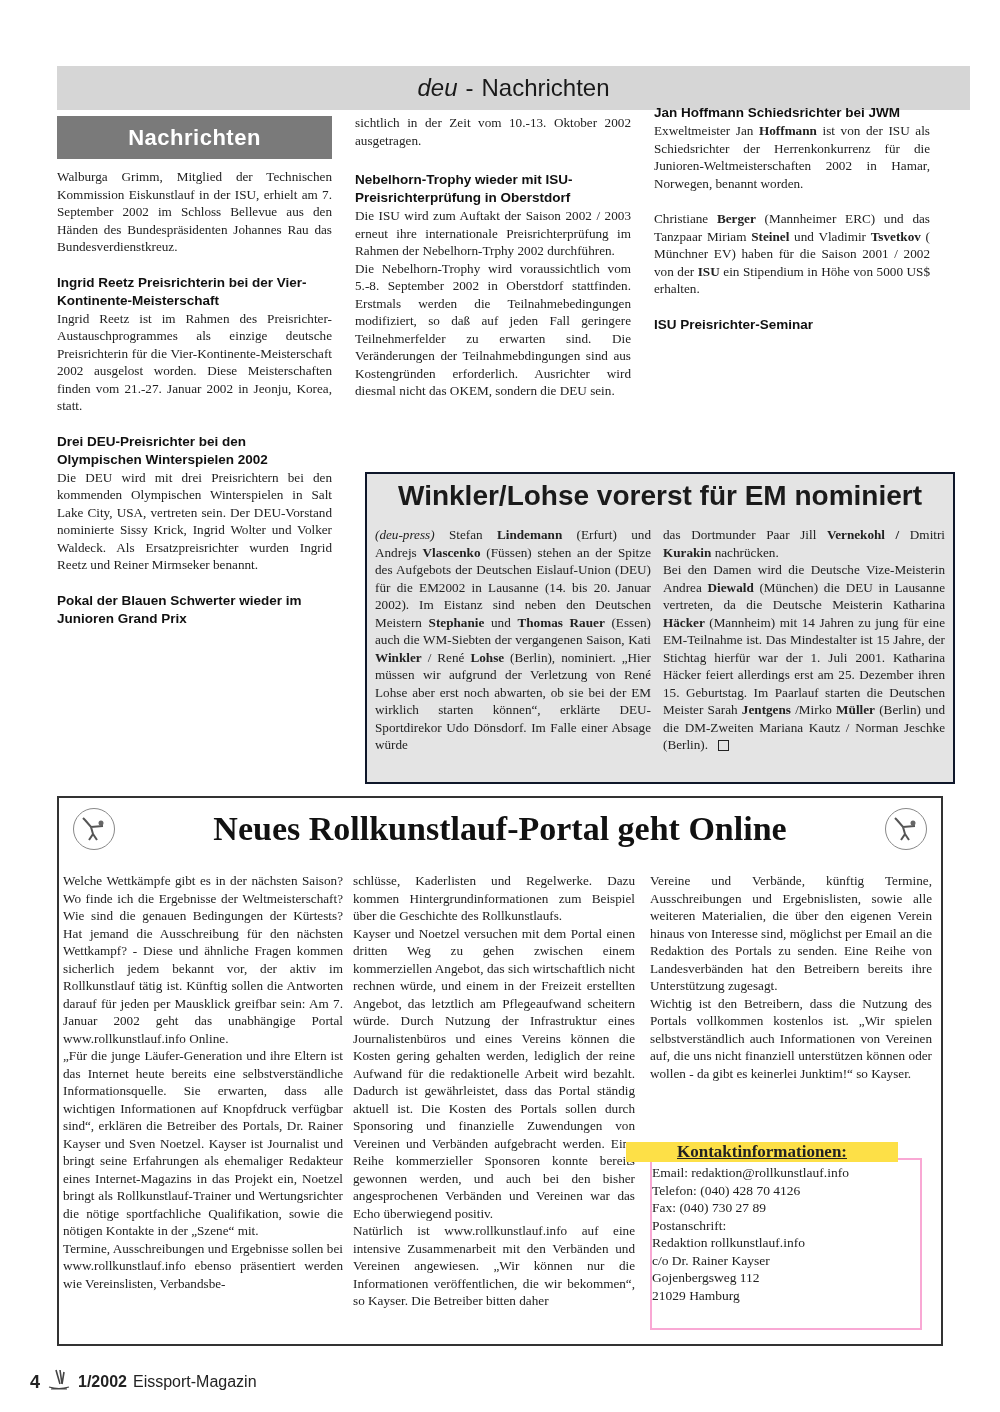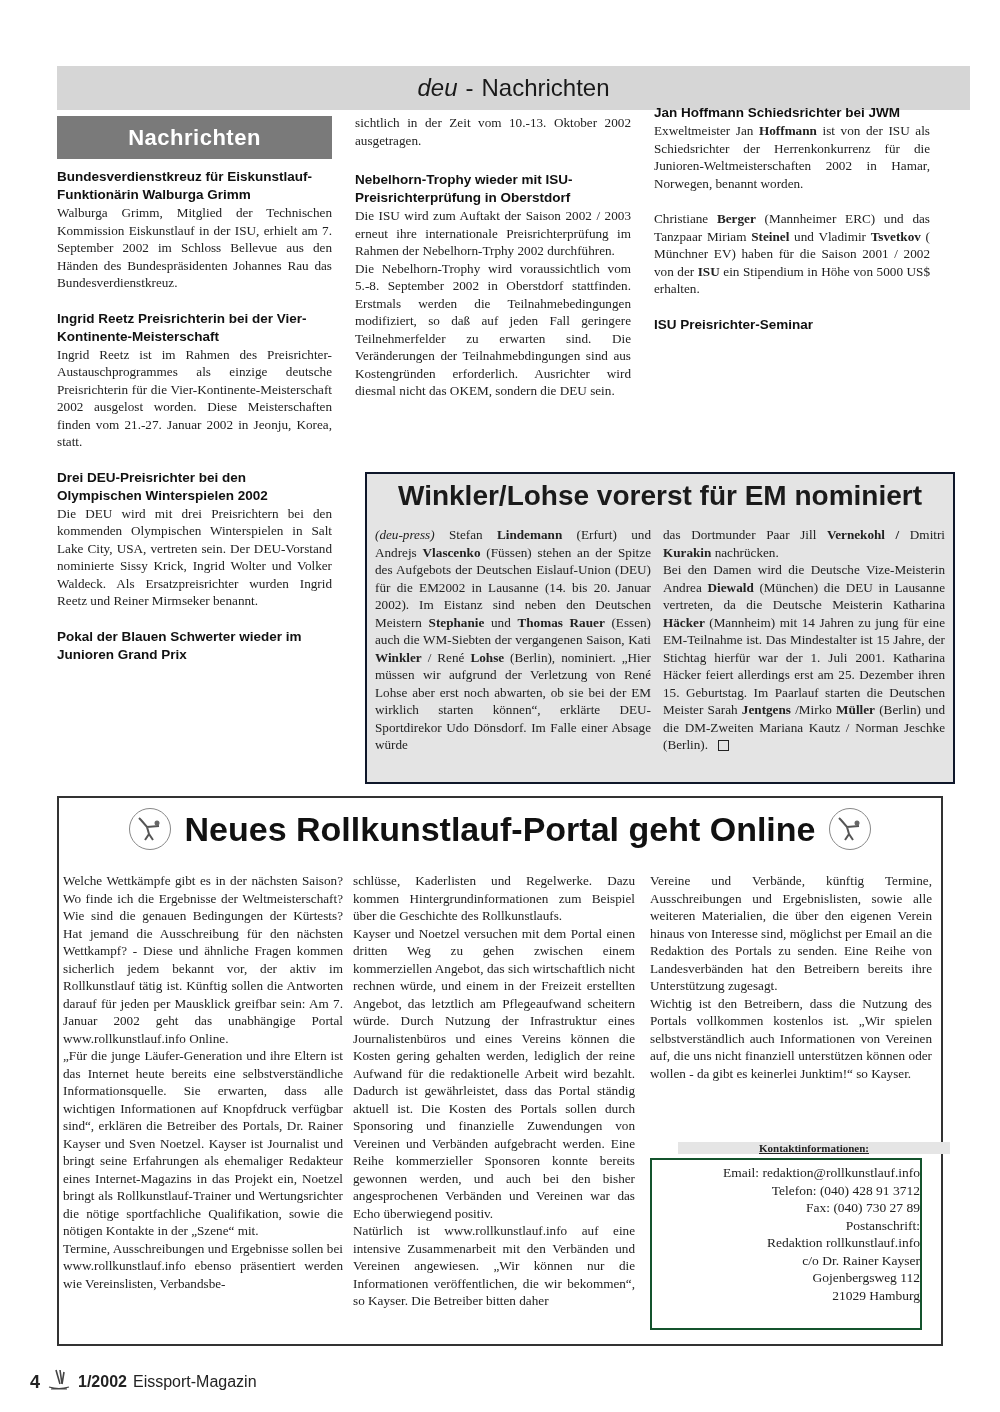--- a/index.html
+++ b/index.html
@@ -9,43 +9,42 @@
   .banner .it { font-style:italic; margin-right:8px;text-align:center; }
   .banner .dash { margin-right:8px; }
   .section-box { left:57px; top:116px; width:275px; height:43px; background:#7a7a7a; color:#fff; font-family:"Liberation Sans", sans-serif; font-weight:bold; font-size:22px; display:flex; align-items:center; justify-content:center; letter-spacing:0.5px; }
   .col { font-size:13.2px; line-height:17.5px; text-align:justify; }
   .col p { margin:0; }
   .h { font-family:"Liberation Sans", sans-serif; font-weight:bold; font-size:13.5px; line-height:18px; color:#111; margin:0; text-align:left; }
   .gap { height:18px; }
   .box-winkler { left:365px; top:472px; width:590px; height:312px; background:#e4e4e4; border:2px solid #0f172a; box-sizing:border-box; }
   .winkler-title { left:0; top:6px; width:100%; text-align:center; font-family:"Liberation Sans", sans-serif; font-weight:bold; font-size:28px; color:#1a1a1a; }
   .box-roll { left:57px; top:796px; width:886px; height:550px; border:2px solid #333; box-sizing:border-box; background:#fff; }
-  .roll-title { left:0; top:10px; width:100%; display:flex; align-items:center; justify-content:center; font-family:Liberation Sans, sans-serif; font-weight:bold; font-size:34px; color:#111; }
+  .roll-title { left:0; top:10px; width:100%; display:flex; align-items:center; justify-content:space-between; font-family:Liberation Serif, serif; font-weight:bold; font-size:34px; color:#111; }
   .skater { width:40px; height:40px; border:1px solid #888; border-radius:50%; display:inline-flex; align-items:center; justify-content:center; margin:0 14px; }
-  .contact-box { left:650px; top:1158px; width:272px; height:172px; border:2px solid #14532d; box-sizing:border-box; text-align:right; font-size:13.5px; line-height:17.5px; padding-top:4px; background:#fff; }
-  .contact-title { left:678px; top:1142px; width:272px; text-align:center; font-weight:bold; font-size:11px; text-decoration:underline; background:#e5e5e5; z-index:2; }
+  .contact-box { left:650px; top:1158px; width:272px; height:172px; border:2px solid #f9a8d4; box-sizing:border-box; text-align:left; font-size:13.5px; line-height:17.5px; padding-top:4px; background:#fff; }
+  .contact-title { left:626px; top:1142px; width:272px; text-align:center; font-weight:bold; font-size:17px; text-decoration:underline; background:#fde047; z-index:2; }
   .footer { left:30px; top:1368px; font-family:"Liberation Sans", sans-serif; font-size:16px; display:flex; align-items:center; gap:6px; }
   .footer .num { font-weight:bold; font-size:18px; }
   .footer .issue { font-weight:bold; }
   .sq { display:inline-block; width:9px; height:9px; border:1.5px solid #222; margin-left:10px; vertical-align:middle; }
   b { font-weight:bold; }
 </style>
 </head>
 <body>
 
 <div class="abs banner">
   <span class="it">deu</span>
   <span class="dash">-</span>
   <span>Nachrichten</span>
 </div>
 
 <div class="abs section-box">Nachrichten</div>
 
 <div class="abs col" style="left:57px; top:168px; width:275px;">
-  <p class="h">Bundesverdienstkreuz für Eiskunstlauf-Funktionärin Walburga Grimm</p>
   <p>Walburga Grimm, Mitglied der Technischen Kommission Eiskunstlauf in der ISU, erhielt am 7. September 2002 im Schloss Bellevue aus den Händen des Bundespräsidenten Johannes Rau das Bundesverdienstkreuz.</p>
   <div class="gap"></div>
   <p class="h">Ingrid Reetz Preisrichterin bei der Vier-Kontinente-Meisterschaft</p>
   <p>Ingrid Reetz ist im Rahmen des Preisrichter-Austauschprogrammes als einzige deutsche Preisrichterin für die Vier-Kontinente-Meisterschaft 2002 ausgelost worden. Diese Meisterschaften finden vom 21.-27. Januar 2002 in Jeonju, Korea, statt.</p>
   <div class="gap"></div>
   <p class="h">Drei DEU-Preisrichter bei den Olympischen Winterspielen 2002</p>
   <p>Die DEU wird mit drei Preisrichtern bei den kommenden Olympischen Winterspielen in Salt Lake City, USA, vertreten sein. Der DEU-Vorstand nominierte Sissy Krick, Ingrid Wolter und Volker Waldeck. Als Ersatzpreisrichter wurden Ingrid Reetz und Reiner Mirmseker benannt.</p>
   <div class="gap"></div>
   <p class="h">Pokal der Blauen Schwerter wieder im Junioren Grand Prix</p>
 </div>
@@ -106,21 +105,21 @@
   </div>
   <div class="abs col" style="left:591px; top:74px; width:282px;">
     <p>Vereine und Verbände, künftig Termine, Ausschreibungen und Ergebnislisten, sowie alle weiteren Materialien, die über den eigenen Verein hinaus von Interesse sind, möglichst per Email an die Redaktion des Portals zu senden. Eine Reihe von Landesverbänden hat den Betreibern bereits ihre Unterstützung zugesagt.</p>
     <p>Wichtig ist den Betreibern, dass die Nutzung des Portals vollkommen kostenlos ist. „Wir spielen selbstverständlich auch Informationen von Vereinen auf, die uns nicht finanziell unterstützen können oder wollen - da gibt es keinerlei Junktim!“ so Kayser.</p>
   </div>
 </div>
 
 <div class="abs contact-title">Kontaktinformationen:</div>
 <div class="abs contact-box">
   <div>Email: redaktion@rollkunstlauf.info</div>
-  <div>Telefon: (040) 428 91 3712</div>
+  <div>Telefon: (040) 428 70 4126</div>
   <div>Fax: (040) 730 27 89</div>
   <div>Postanschrift:</div>
   <div>Redaktion rollkunstlauf.info</div>
   <div>c/o Dr. Rainer Kayser</div>
   <div>Gojenbergsweg 112</div>
   <div>21029 Hamburg</div>
 </div>
 
 <div class="abs footer">
   <span class="num">4</span>

